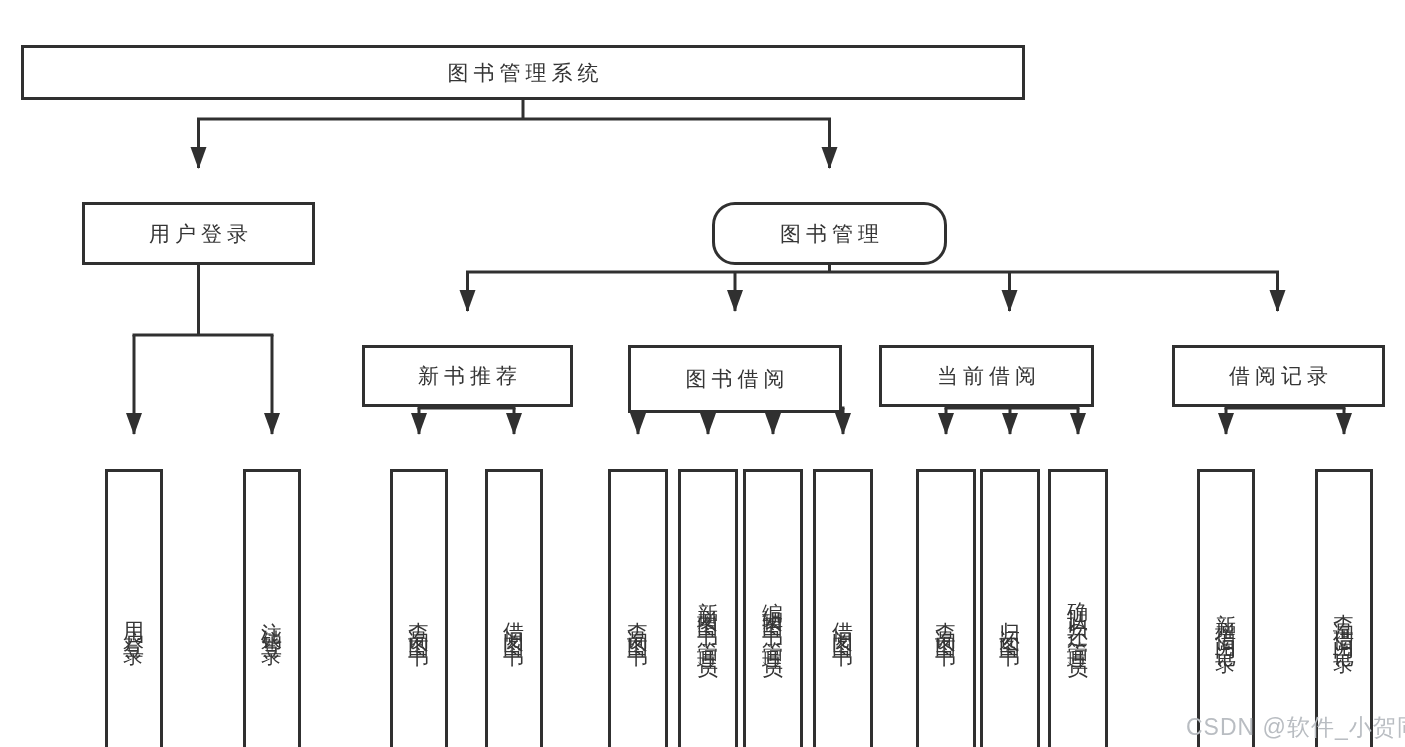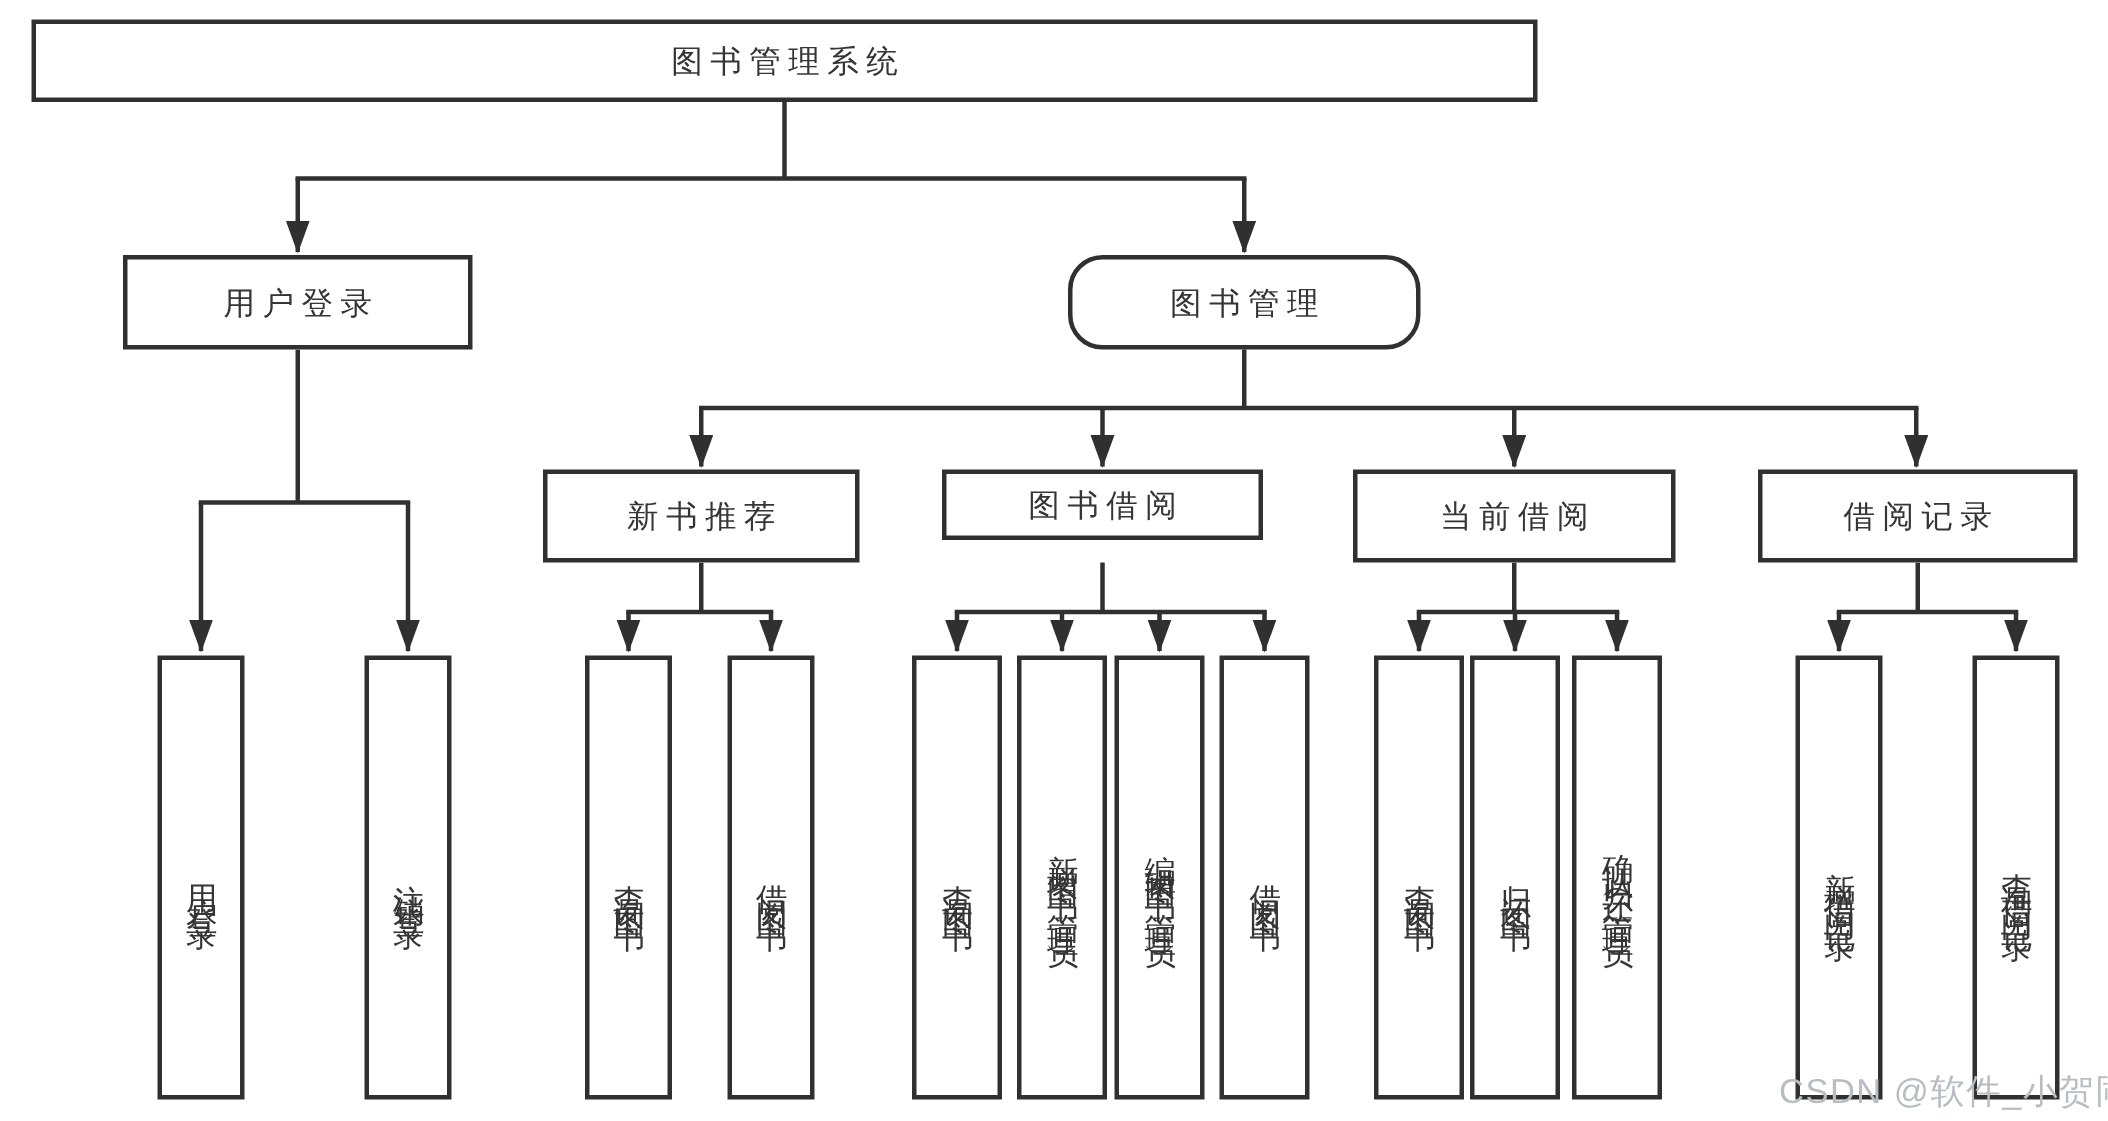--- a/index.html
+++ b/index.html
@@ -24,20 +24,21 @@
   .connectors line { stroke: var(--line-color); stroke-width: 3; fill: none; }
   .connectors marker path { fill: var(--line-color); stroke: none; }
   .box {
     position: absolute;
     background: var(--box-fill);
     border: 3px solid var(--line-color);
     display: flex;
     align-items: center;
     justify-content: center;
     z-index: 2;
+    margin-top: 32px;
   }
   .box .lbl {
     font-size: 21px;
     letter-spacing: 5px;
     padding-left: 5px; 
     white-space: nowrap;
     color: var(--text-color);
   }
   .box.v .lbl {
     writing-mode: vertical-rl;
@@ -133,24 +134,24 @@
   <div class="box h" style="left:82px; top:170px; width:233px; height:63px;">
     <span class="lbl">用户登录</span>
   </div>
   <div class="box h" style="left:712px; top:170px; width:235px; height:63px;border-radius:23px;">
     <span class="lbl">图书管理</span>
   </div>
 
   <div class="box h" style="left:362px; top:313px; width:211px; height:62px;font-family:Liberation Mono, monospace;">
     <span class="lbl">新书推荐</span>
   </div>
-  <div class="box h" style="left:628px; top:313px; width:214px; height:47px;text-align:right;">
+  <div class="box h" style="left:628px; top:313px; width:214px; height:68px;text-align:right;">
     <span class="lbl">图书借阅</span>
   </div>
-  <div class="box h" style="left:902px; top:313px; width:215px; height:62px;text-align:right;">
+  <div class="box h" style="left:879px; top:313px; width:215px; height:62px;text-align:right;">
     <span class="lbl">当前借阅</span>
   </div>
   <div class="box h" style="left:1172px; top:313px; width:213px; height:62px;">
     <span class="lbl">借阅记录</span>
   </div>
 
   <div class="box v" style="left:105px; top:437px; width:58px; height:296px;">
     <span class="lbl">用户登录</span>
   </div>
   <div class="box v" style="left:243px; top:437px; width:58px; height:296px;">

